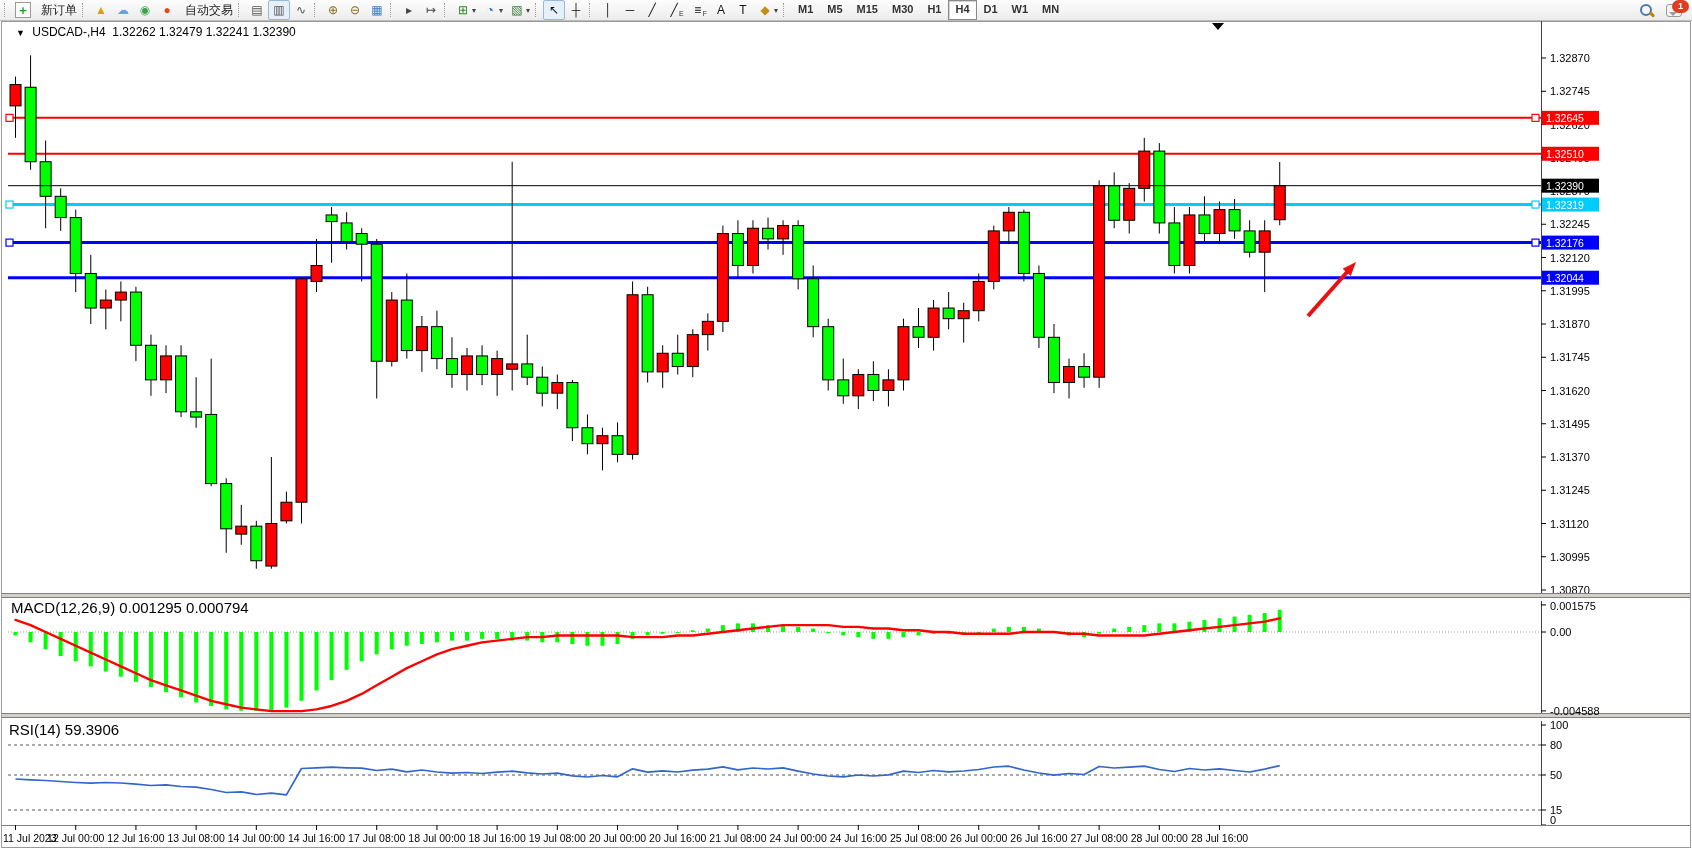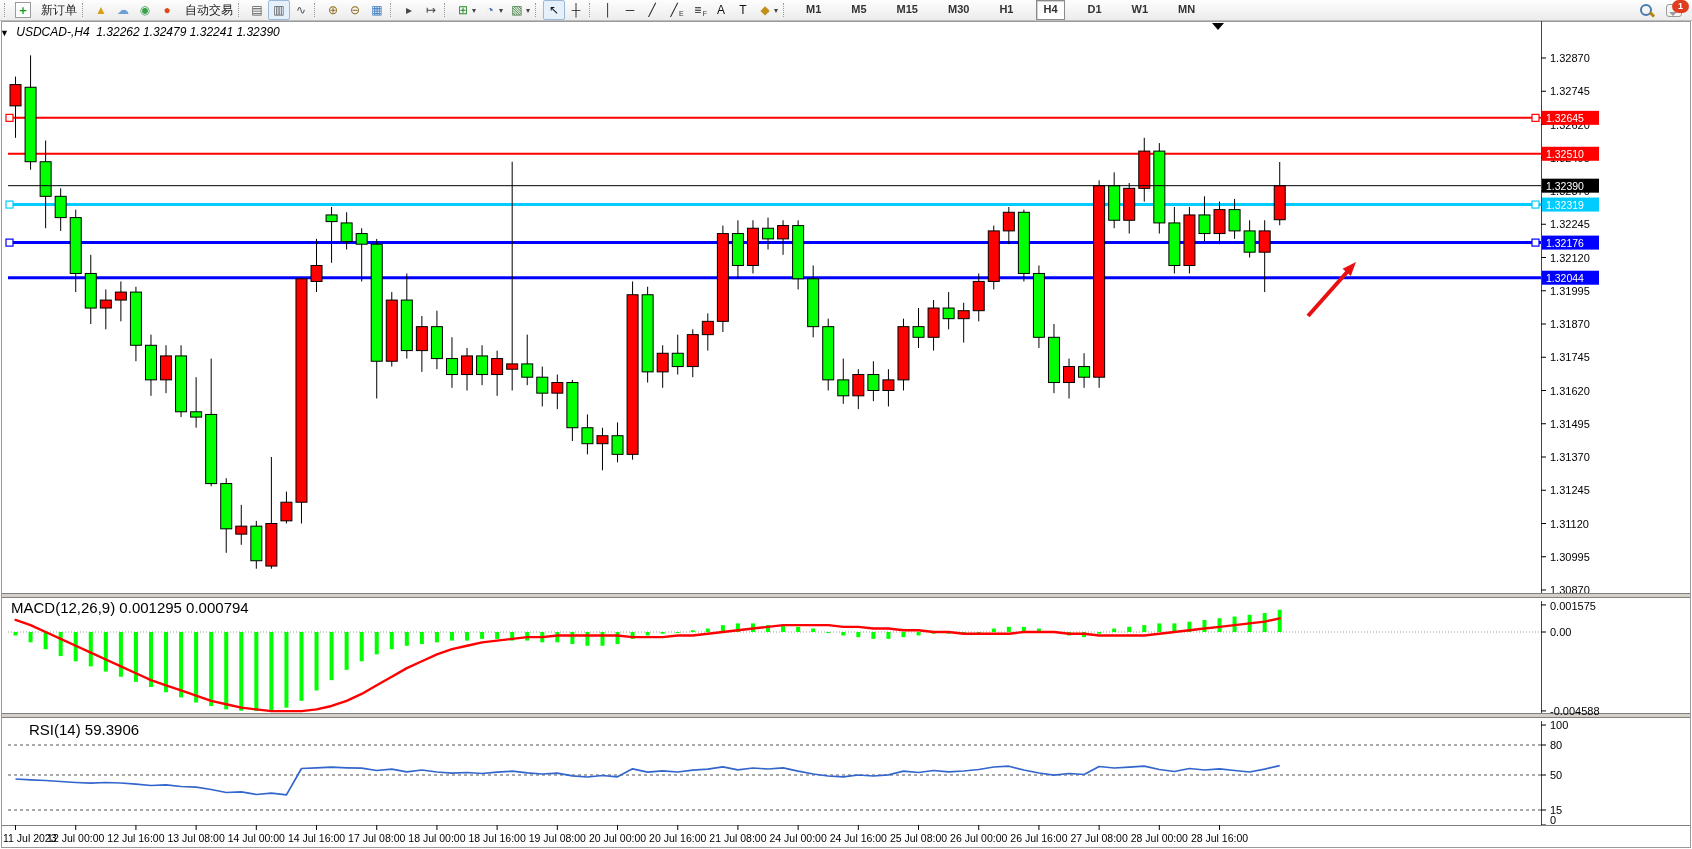--- a/index.html
+++ b/index.html
@@ -7,35 +7,35 @@
   
   #toolbar{position:absolute;left:0;top:0;width:1692px;height:21px;background:linear-gradient(#fdfdfd,#ececec);
     border-bottom:1px solid #bdbdbd;display:flex;align-items:center;box-sizing:border-box;padding-left:2px;z-index:5;}
   .grip{width:3px;height:14px;border-left:1px dotted #9a9a9a;margin:0 4px 0 2px;}
   .tbtn{display:inline-flex;align-items:center;height:18px;padding:0 2px;border:1px solid transparent;border-radius:2px;cursor:default;}
   .tbtn.pressed{background:#e6f0fa;border-color:#9ab8d8;}
   .ticon{display:inline-flex;align-items:center;justify-content:center;width:16px;height:16px;font-size:12px;line-height:16px;}
   .tlabel{font-size:12px;color:#222;margin-left:10px;white-space:nowrap;}
   .caret{font-size:8px;color:#444;margin-left:1px;}
   .sub{font-size:7px;color:#333;margin-left:-3px;margin-top:7px;}
-  .tf-btn{font-size:11px;color:#333;font-weight:bold;padding:1px 6px;height:16px;line-height:14px;border:1px solid transparent;margin:8px;}
+  .tf-btn{font-size:11px;color:#333;font-weight:bold;padding:1px 6px;height:16px;line-height:14px;border:1px solid transparent;margin:0;}
   .tf-btn.active{background:#fff;border:1px solid #8a8a8a;box-shadow:inset 1px 1px 1px #cfcfcf;}
   #tb-right{margin-left:auto;display:flex;align-items:center;margin-right:10px;}
   .mag{width:8px;height:8px;border:2px solid #4a78b0;border-radius:50%;position:relative;display:inline-block;margin-right:14px;}
   .mag::after{content:"";position:absolute;width:6px;height:3px;background:#b8860b;transform:rotate(45deg);right:-5px;bottom:-2px;border-radius:1px;}
   .bubble{width:14px;height:11px;border:1px solid #9a9a9a;border-radius:3px;background:#f4f4f4;position:relative;display:inline-block;}
   .bubble::after{content:"";position:absolute;left:2px;bottom:-4px;border:4px solid transparent;border-top-color:#9a9a9a;}
   .badge{position:absolute;top:-5px;right:-8px;min-width:13px;height:13px;background:#e03c1e;color:#fff;border-radius:7px;
     font-size:9px;font-weight:bold;display:flex;align-items:center;justify-content:center;padding:0 2px;}
   
   .overlay-label{position:absolute;font-size:15px;color:#000;z-index:3;white-space:nowrap;}
-  #chart-title{left:0;top:25px;font-size:12px;font-style:italic;}
+  #chart-title{left:16px;top:25px;font-size:12px;}
   #chart-title .arrow{font-size:9px;margin-right:4px;}
   #macd-label{left:11px;top:599px;}
-  #rsi-label{left:29px;top:721px;}
+  #rsi-label{left:9px;top:721px;}
   svg text{font-family:"Liberation Sans",sans-serif;}
 </style>
 </head>
 <body>
 
 <div id="app">
   <div id="toolbar">
       <span class="grip"></span>
       <span class="tbtn">
         <span class="ticon" style="color: rgb(26, 156, 26); background: rgb(253, 253, 253); border: 1px solid rgb(154, 154, 154); width: 14px; height: 14px; font-weight: bold;">＋</span>

